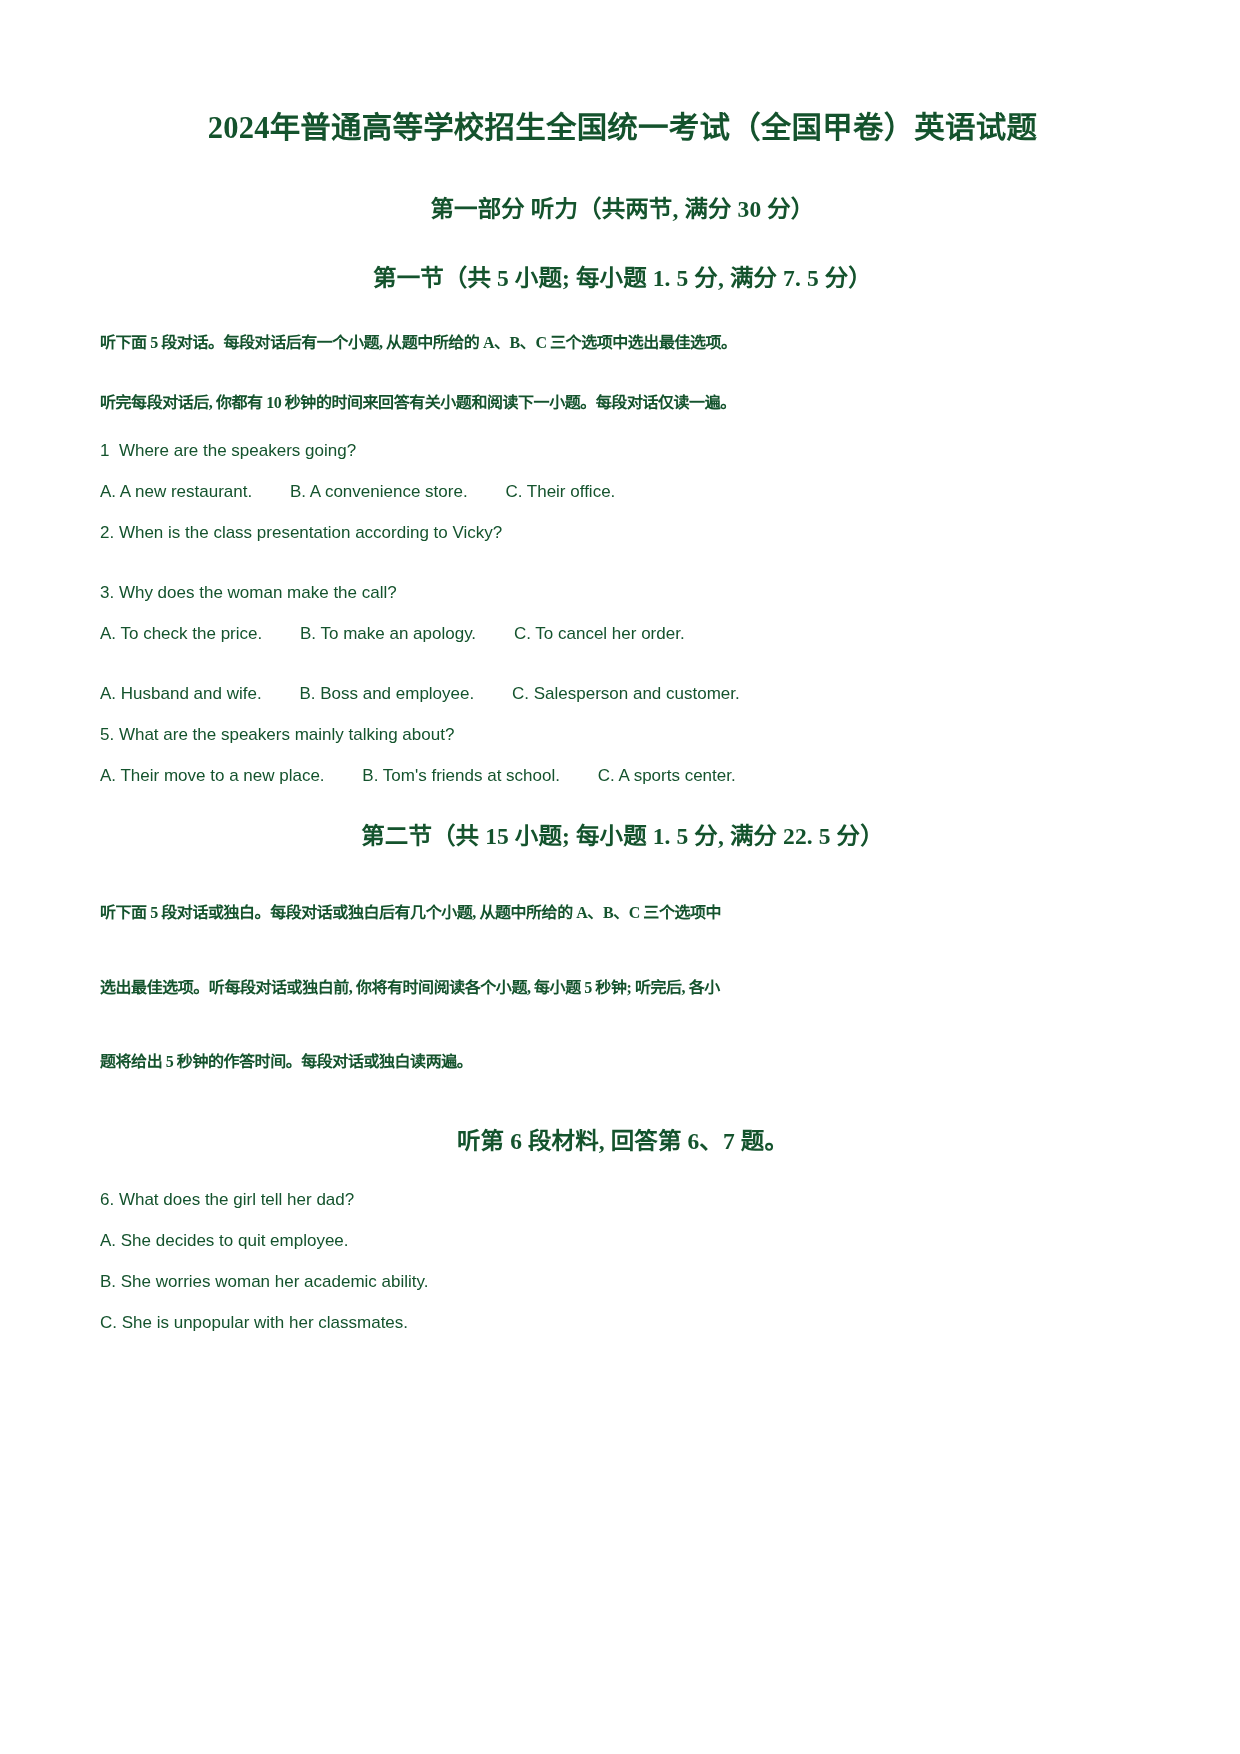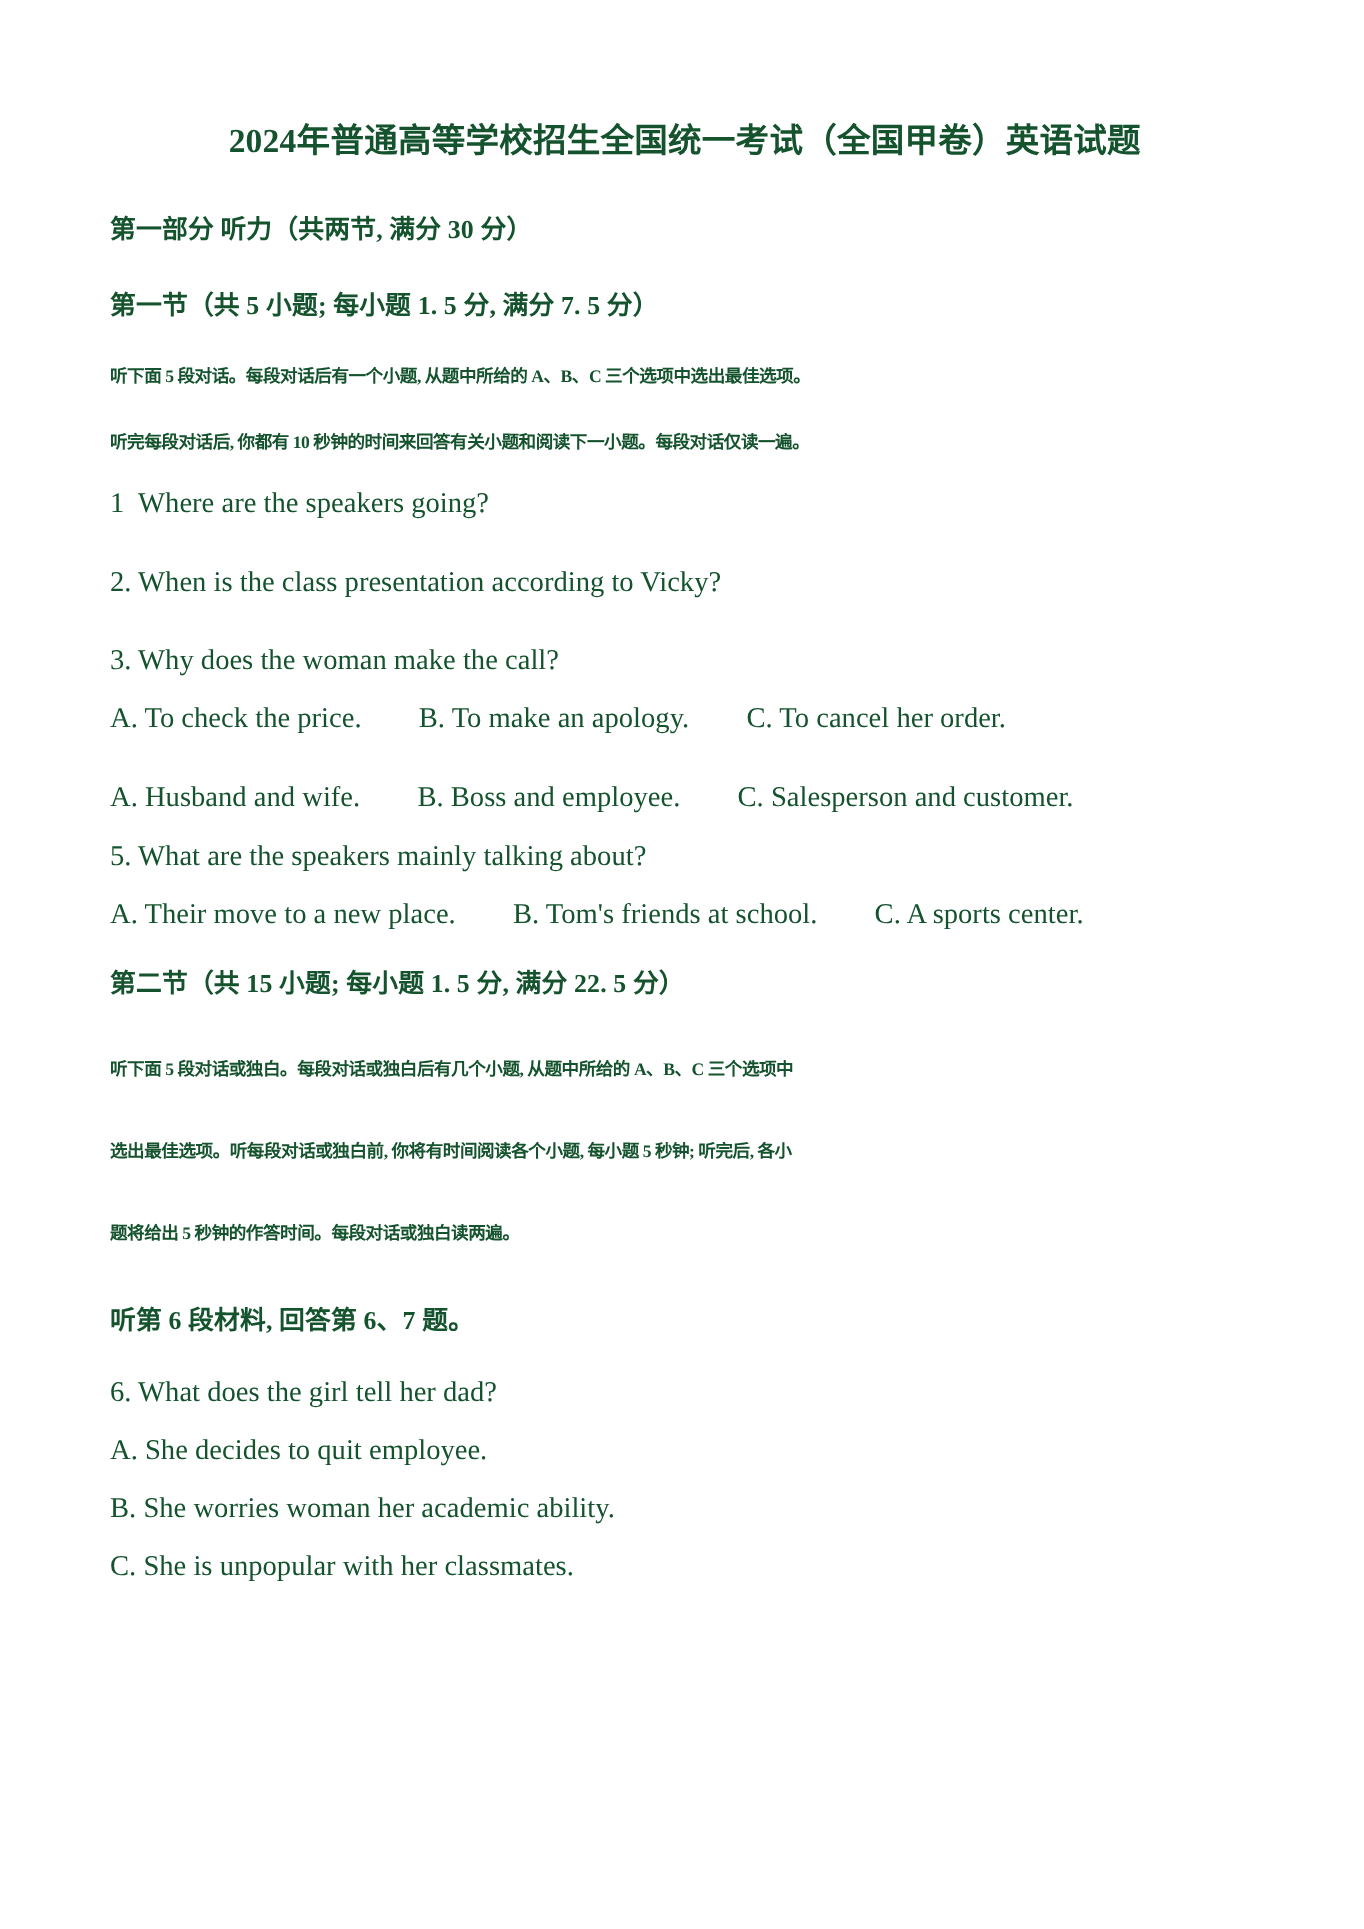--- a/index.html
+++ b/index.html
@@ -41,38 +41,39 @@
 
   
   .cn-head {
     font-family: "Liberation Serif", "DejaVu Serif", serif;
     font-weight: bold;
     font-size: 23.5px;
     line-height: 1.35;
     margin: 0;
     letter-spacing: 0.1px;
     white-space: nowrap;
+    text-align: center;
   }
   .cn-para {
     font-family: "Liberation Serif", "DejaVu Serif", serif;
     font-weight: bold;
     font-size: 16px;
     line-height: 1.35;
     margin: 0;
     letter-spacing: -0.15px;
     white-space: nowrap;
   }
   .cn-para.tight {
     letter-spacing: -0.45px;
   }
 
   
   .q-line, .opt-line {
-    font-family: Liberation Serif, serif;
-    font-size: 26px;
+    font-family: Liberation Sans, sans-serif;
+    font-size: 17px;
     line-height: 1.3;
     margin: 0;
     white-space: pre;
   }
 
   
   .gap-h1 { height: 47px; }   
   .gap-h2 { height: 37px; }   
   .gap-h3 { height: 37px; }
   .gap-h4 { height: 39px; }
@@ -116,20 +117,21 @@
     <p class="cn-para tight">听下面 5 段对话。每段对话后有一个小题, 从题中所给的 A、B、C 三个选项中选出最佳选项。</p>
 
     <div class="gap-h4"></div>
 
     <p class="cn-para tight">听完每段对话后, 你都有 10 秒钟的时间来回答有关小题和阅读下一小题。每段对话仅读一遍。</p>
 
     <div class="gap-q"></div>
 
     <p class="q-line">1  Where are the speakers going?</p>
     <div class="gap-line"></div>
+    <p class="opt-line">A. A new restaurant.        B. A convenience store.        C. Their office.</p>
     <div class="gap-line"></div>
 
     <p class="q-line">2. When is the class presentation according to Vicky?</p>
     <div class="gap-line"></div>
     <div class="gap-line"></div>
 
     <p class="q-line">3. Why does the woman make the call?</p>
     <div class="gap-line"></div>
     <p class="opt-line">A. To check the price.        B. To make an apology.        C. To cancel her order.</p>
     <div class="gap-line"></div>

